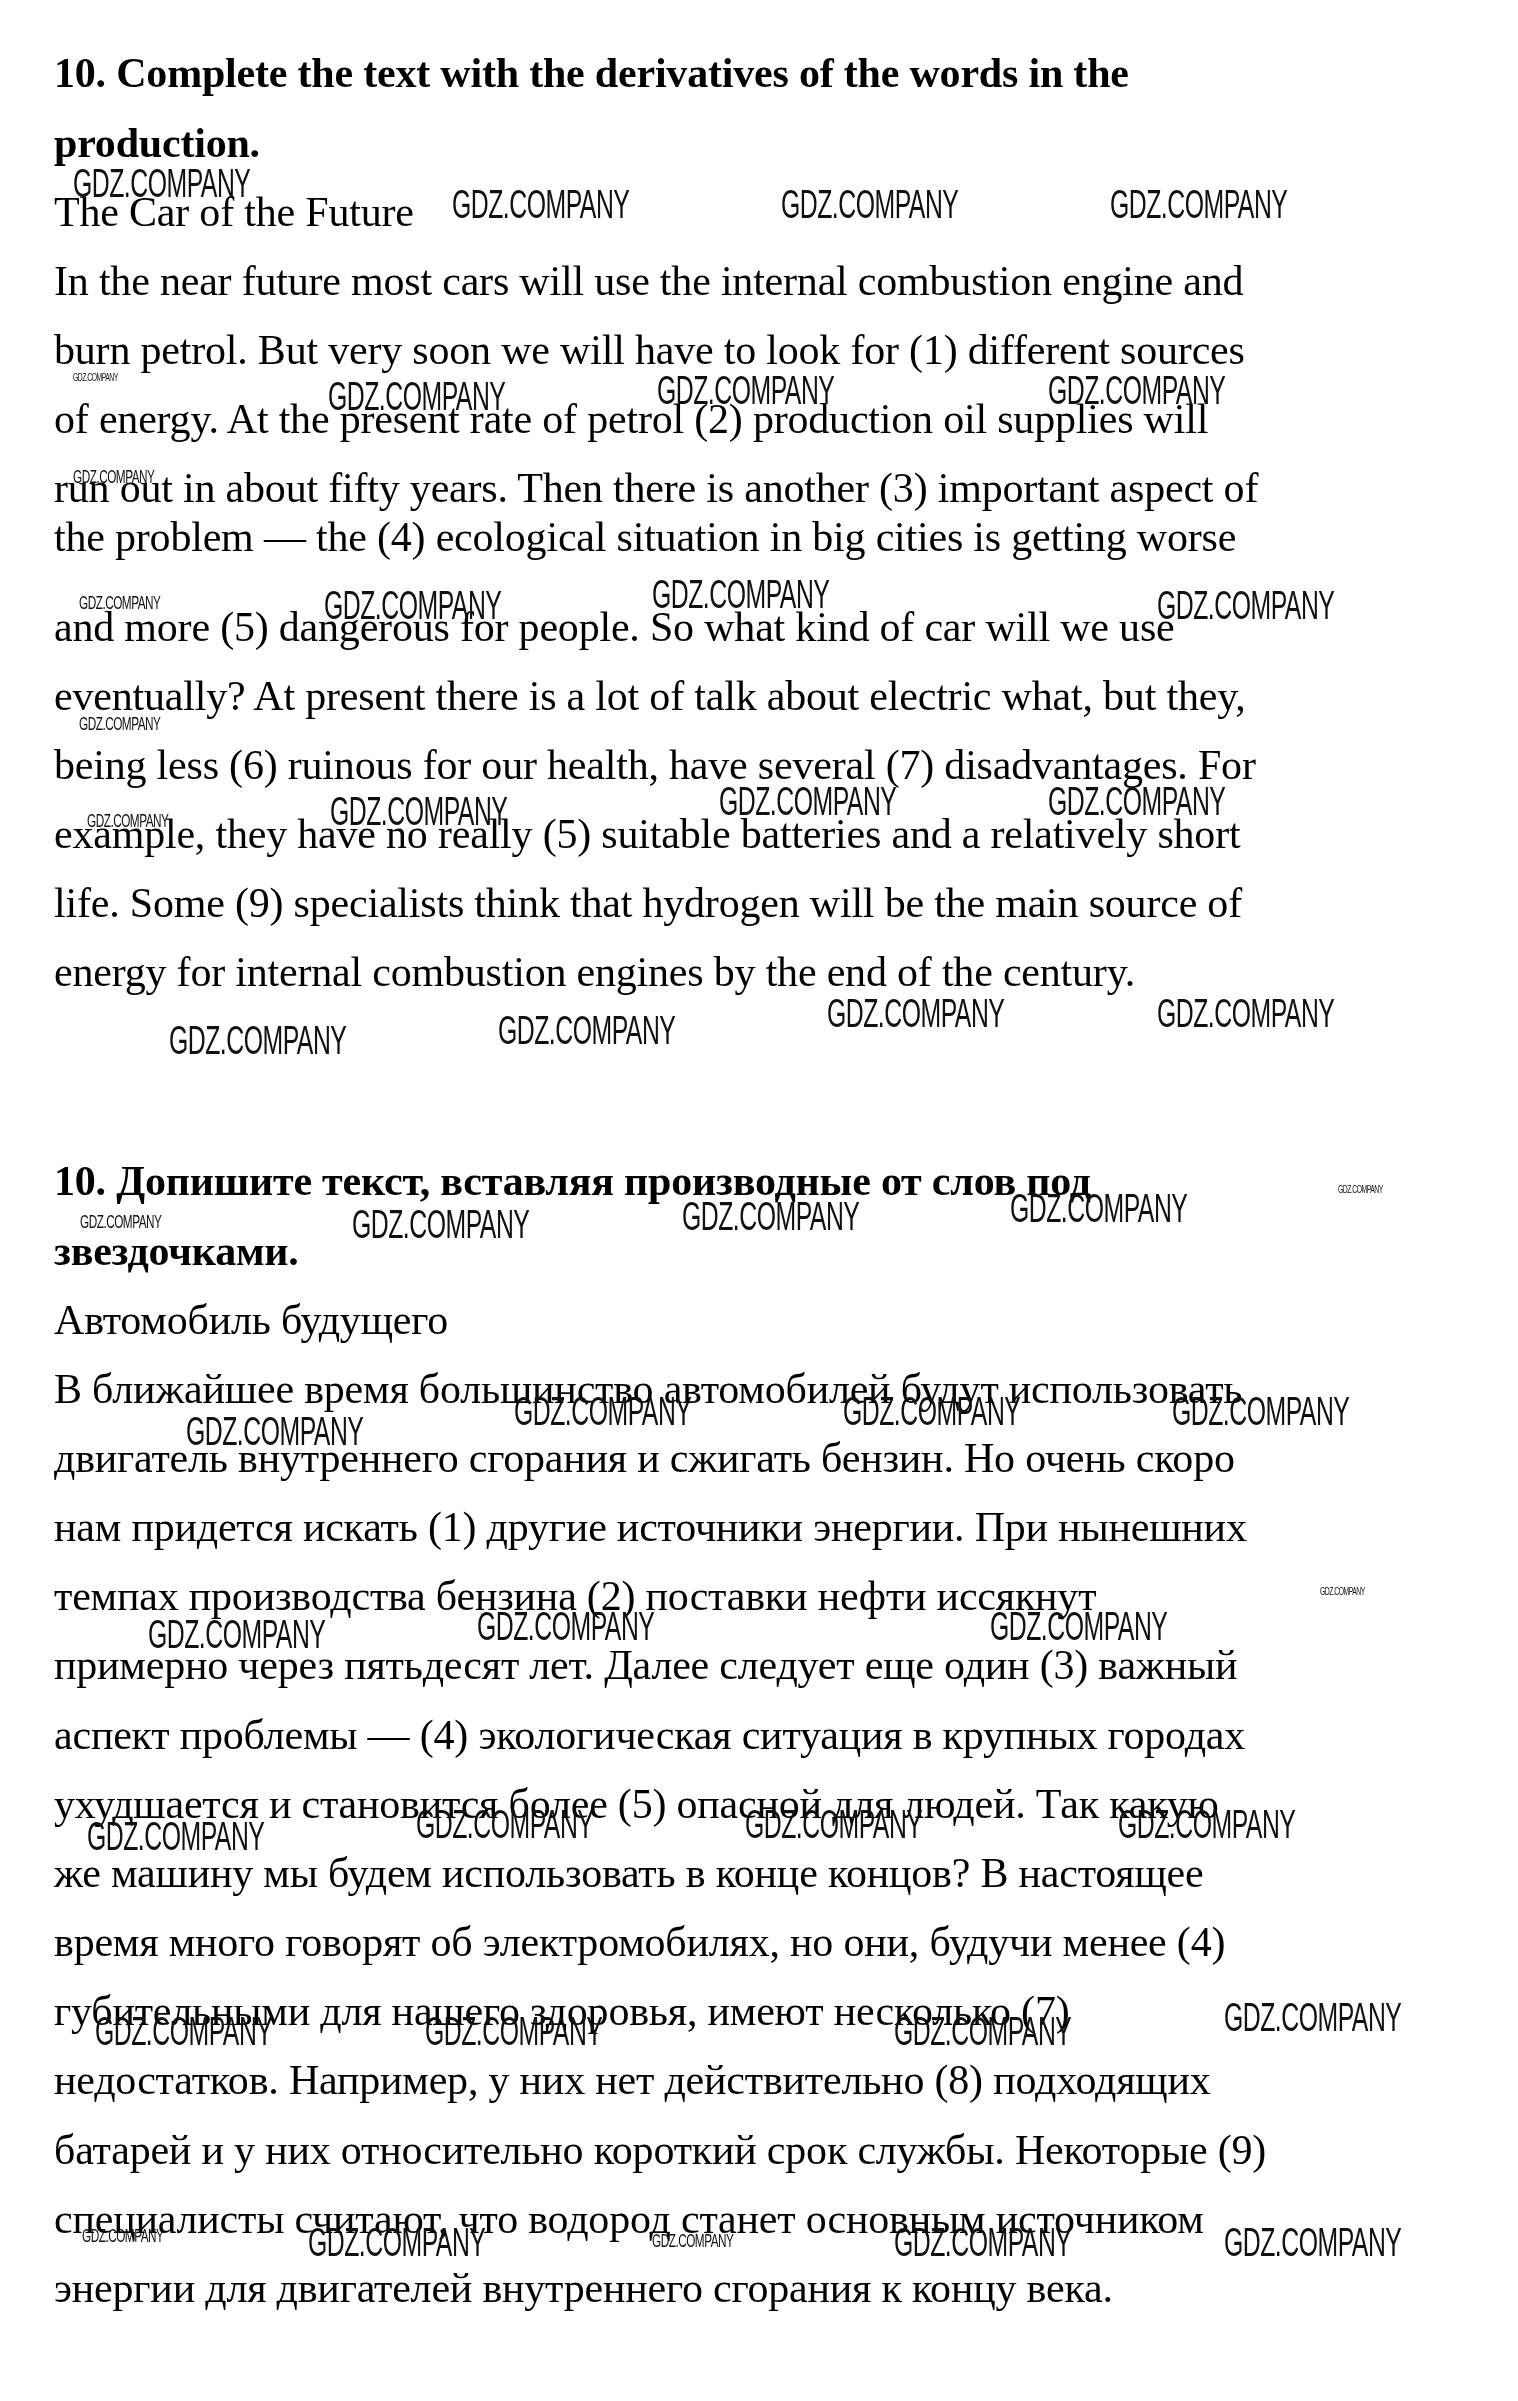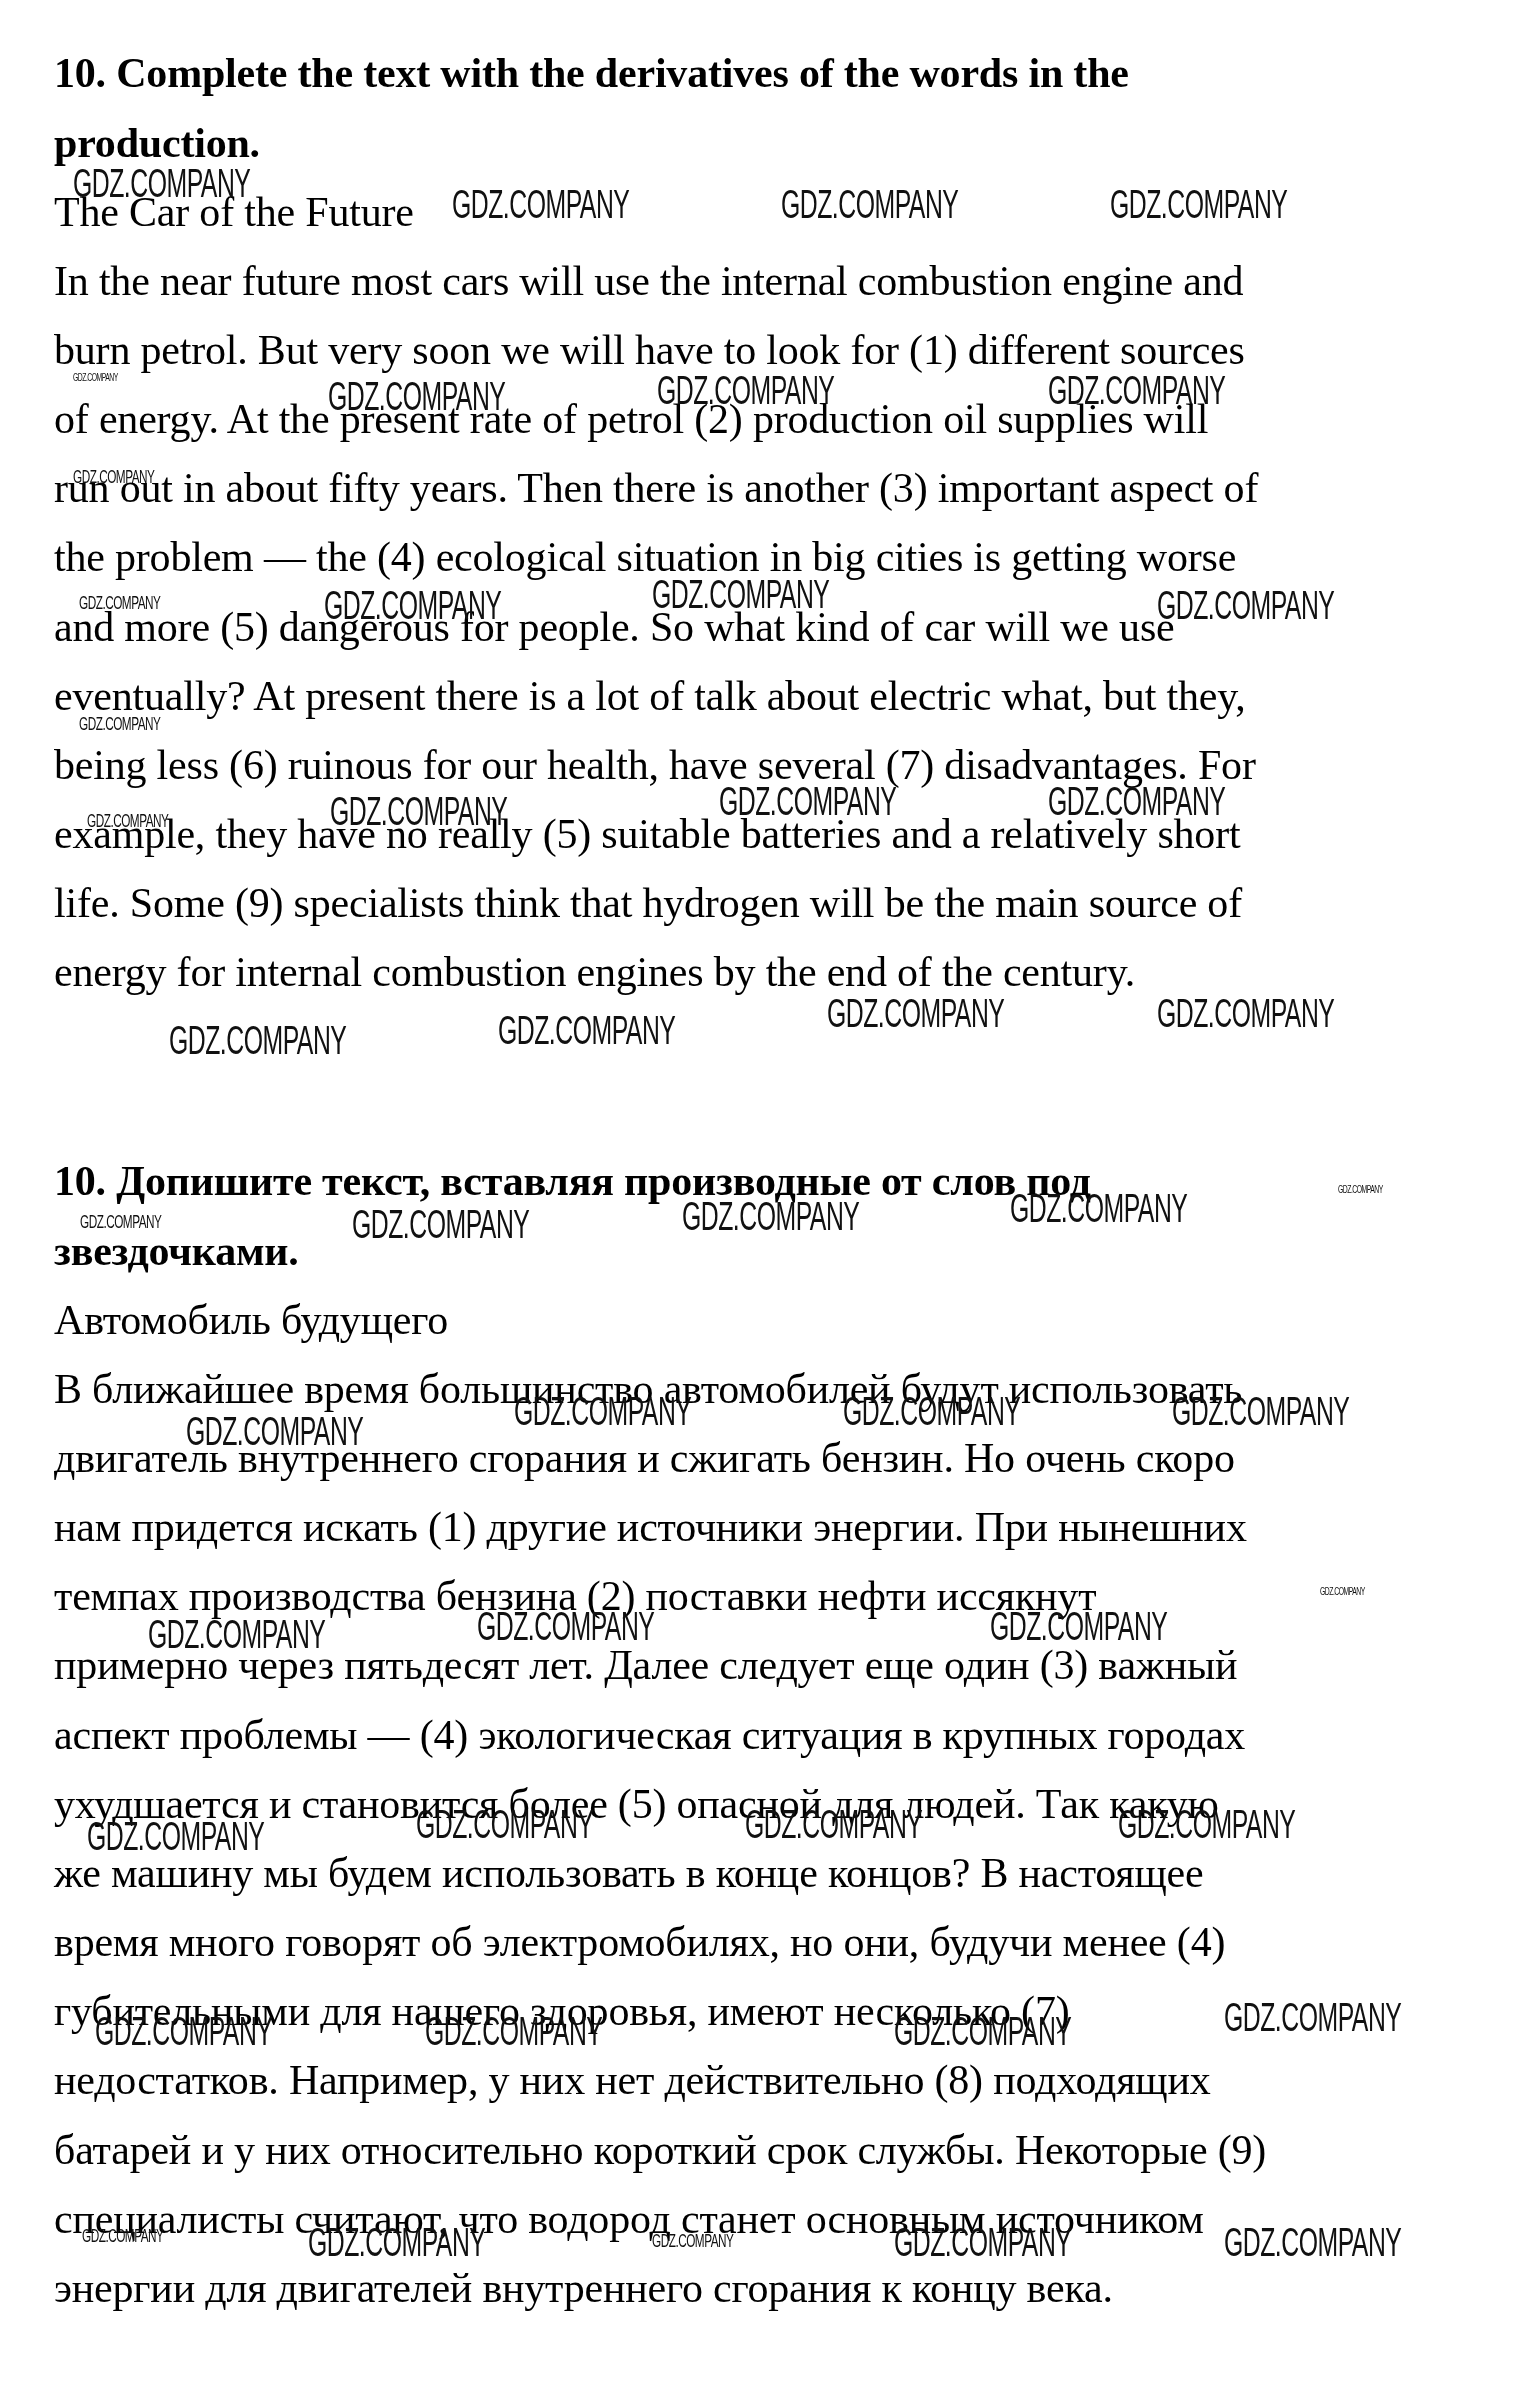--- a/index.html
+++ b/index.html
@@ -18,21 +18,21 @@
 </head>
 <body>
 
 <div class="line bold" style="top:49px">10. Complete the text with the derivatives of the words in the</div>
 <div class="line bold" style="top:119px">production.</div>
 <div class="line" style="top:188px">The Car of the Future</div>
 <div class="line" style="top:257px">In the near future most cars will use the internal combustion engine and</div>
 <div class="line" style="top:326px">burn petrol. But very soon we will have to look for (1) different sources</div>
 <div class="line" style="top:395px">of energy. At the present rate of petrol (2) production oil supplies will</div>
 <div class="line" style="top:464px">run out in about fifty years. Then there is another (3) important aspect of</div>
-<div class="line" style="top:533px">the problem — the (4) ecological situation in big cities is getting worse</div>
+<div class="line" style="top:513px">the problem — the (4) ecological situation in big cities is getting worse</div>
 <div class="line" style="top:603px">and more (5) dangerous for people. So what kind of car will we use</div>
 <div class="line" style="top:672px">eventually? At present there is a lot of talk about electric what, but they,</div>
 <div class="line" style="top:741px">being less (6) ruinous for our health, have several (7) disadvantages. For</div>
 <div class="line" style="top:810px">example, they have no really (5) suitable batteries and a relatively short</div>
 <div class="line" style="top:879px">life. Some (9) specialists think that hydrogen will be the main source of</div>
 <div class="line" style="top:948px">energy for internal combustion engines by the end of the century.</div>
 
 <div class="line bold" style="top:1157px">10. Допишите текст, вставляя производные от слов под</div>
 <div class="line bold" style="top:1227px">звездочками.</div>
 <div class="line" style="top:1296px">Автомобиль будущего</div>

